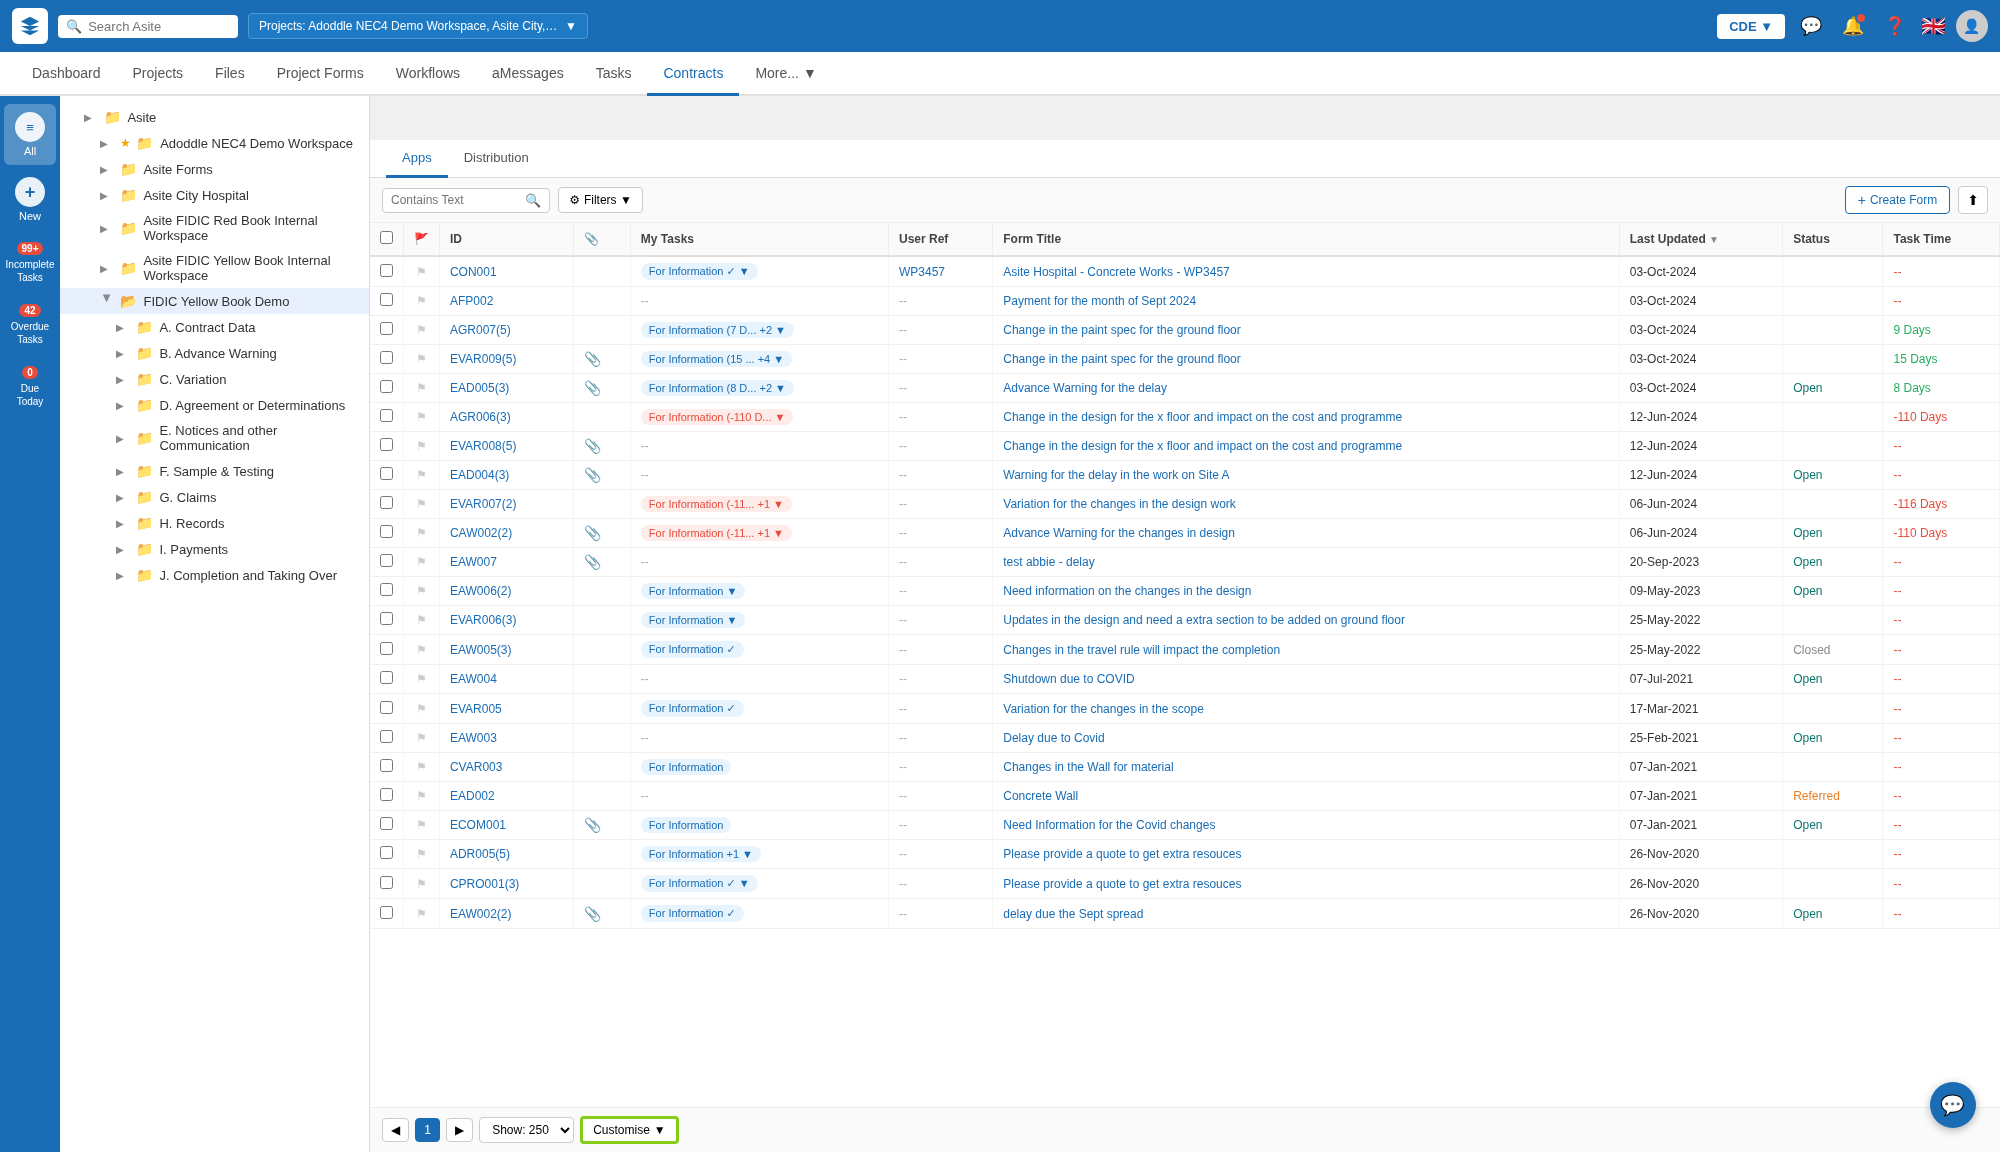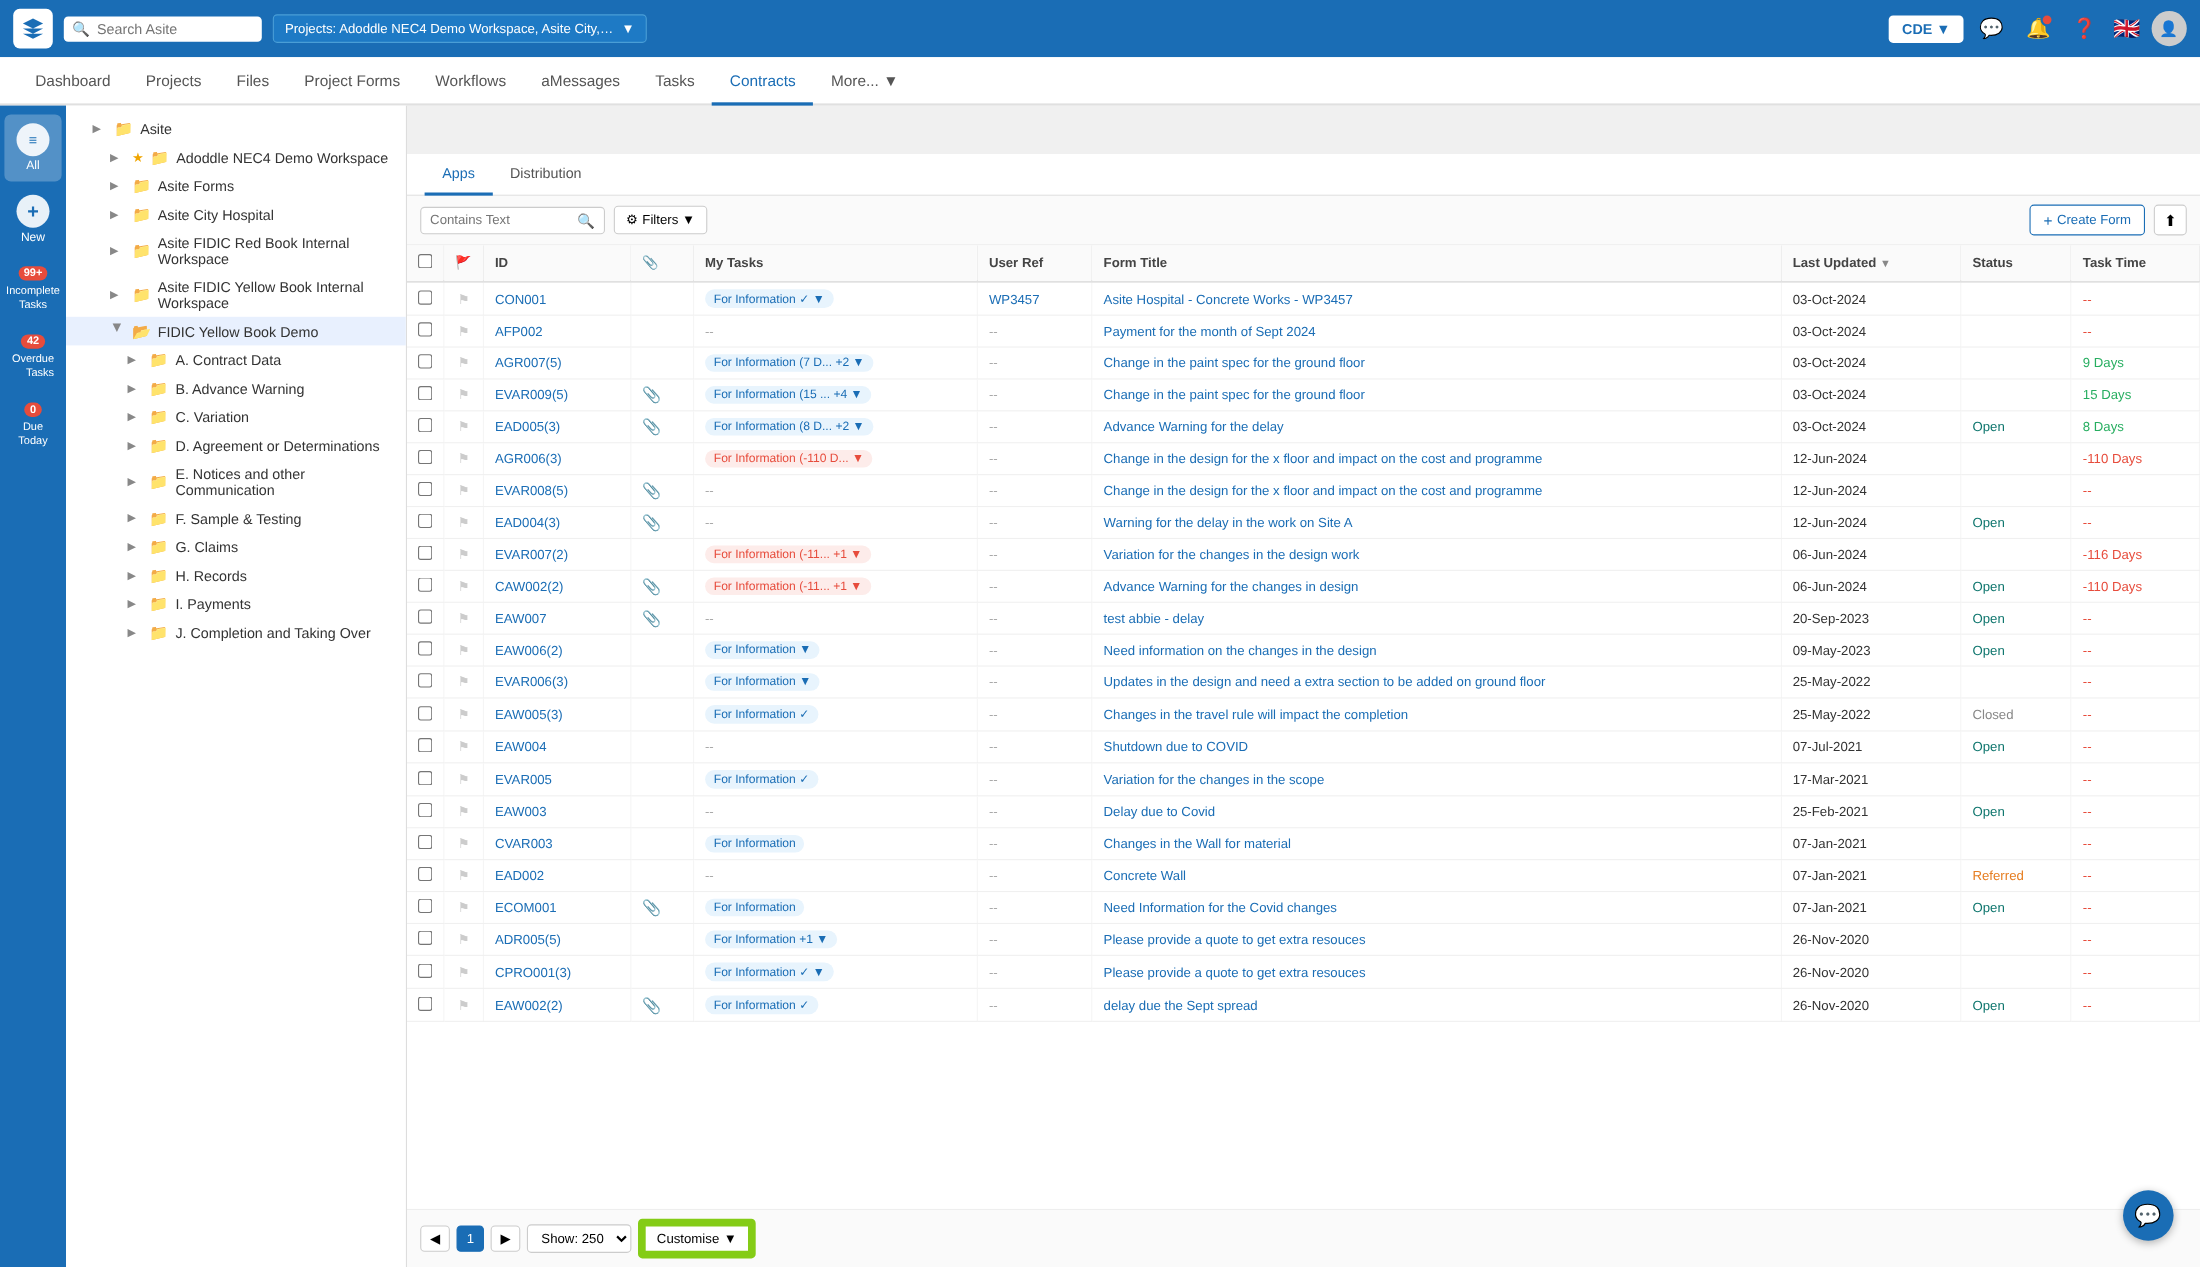--- a/index.html
+++ b/index.html
@@ -82,21 +82,21 @@
     .attachment-icon { color: #1a6db5; font-size: 14px; }
     .checkbox-cell { width: 30px; text-align: center; }
     .flag-col { width: 24px; text-align: center; }
 
     
     .pagination { display: flex; align-items: center; padding: 8px 12px; border-top: 1px solid #eee; background: #fafafa; gap: 6px; }
     .page-btn { border: 1px solid #ccc; border-radius: 4px; padding: 4px 8px; background: #fff; cursor: pointer; font-size: 12px; }
     .page-btn.active { background: #1a6db5; color: #fff; border-color: #1a6db5; }
     .page-info { font-size: 12px; color: #666; flex: 1; }
     .show-select { border: 1px solid #ccc; border-radius: 4px; padding: 4px 8px; font-size: 12px; background: #fff; cursor: pointer; }
-    .customise-btn { border: 7px solid #84cc16; border-radius: 4px; padding: 4px 10px; background: #fff; cursor: pointer; font-size: 12px; display: flex; align-items: center; gap: 4px; }
+    .customise-btn { border: 3px solid #84cc16; border-radius: 4px; padding: 4px 10px; background: #fff; cursor: pointer; font-size: 12px; display: flex; align-items: center; gap: 4px; }
 
     
     .chat-btn { position: fixed; bottom: 24px; right: 24px; width: 46px; height: 46px; background: #1a6db5; border-radius: 50%; display: flex; align-items: center; justify-content: center; color: #fff; font-size: 20px; cursor: pointer; box-shadow: 0 2px 8px rgba(0,0,0,0.3); z-index: 100; }
 
     .plus-icon { color: #1a6db5; font-size: 14px; }
     .notification-dot { position: relative; }
     .notification-dot::after { content: ''; position: absolute; top: 2px; right: 2px; width: 8px; height: 8px; background: #e74c3c; border-radius: 50%; border: 2px solid #1a6db5; }
   </style>
 </head>
 <body>
@@ -147,21 +147,21 @@
     <div class="left-panel-item">
       <div class="icon-circle" style="font-size:18px;">+</div>
       <span style="color:#fff;font-size:11px;">New</span>
     </div>
     <div class="left-panel-item">
       <span class="badge">99+</span>
       <span style="color:#fff;font-size:10px;line-height:1.3;">Incomplete<br>Tasks</span>
     </div>
     <div class="left-panel-item">
       <span class="badge">42</span>
-      <span style="color:#fff;font-size:10px;line-height:1.3;text-align:right;">Overdue<br>Tasks</span>
+      <span style="color:#fff;font-size:10px;line-height:1.3;">Overdue<br>Tasks</span>
     </div>
     <div class="left-panel-item">
       <span class="badge">0</span>
       <span style="color:#fff;font-size:10px;line-height:1.3;">Due Today</span>
     </div>
   </div>
 
   <div class="sidebar">
 
     <div class="sidebar-item sidebar-indent-1">

